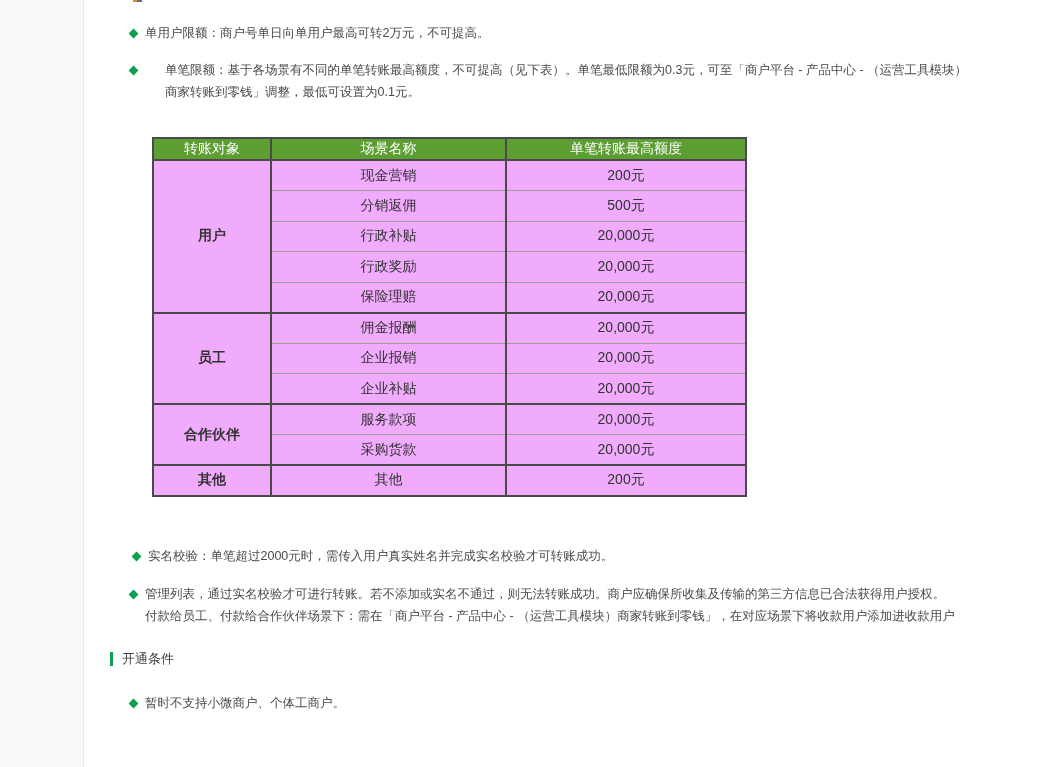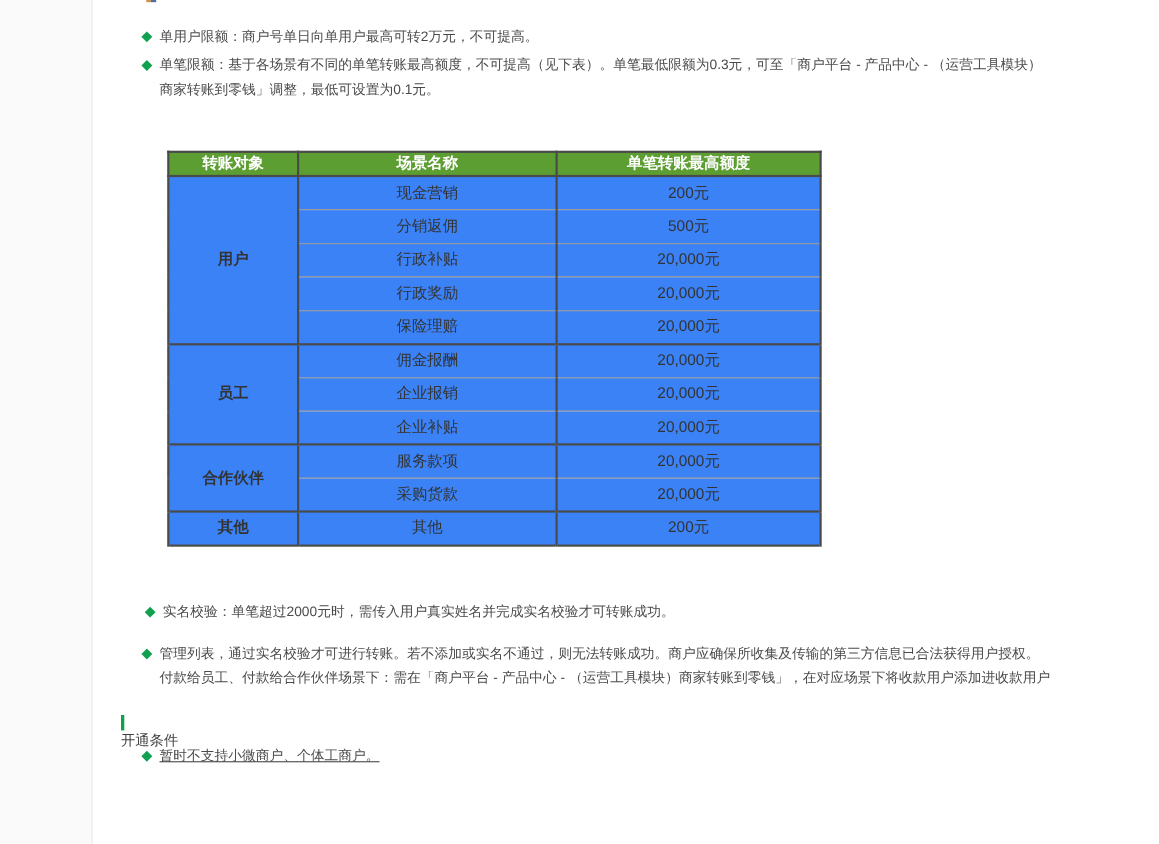--- a/index.html
+++ b/index.html
@@ -37,34 +37,34 @@
   .bullet-text div{white-space:nowrap;}
 
   .limits-table{
     position:absolute;left:152px;top:137px;
     border-collapse:collapse;table-layout:fixed;
     font-size:14px;color:var(--table-text);
     border:2px solid var(--border-dark);
   }
   .limits-table th{
     height:19px;background:var(--hdr-green);color:var(--hdr-text);
-    font-weight:bold;text-align:center;
+    font-weight:normal;text-align:center;
     border:2px solid var(--border-dark);
   }
   .limits-table td{
     height:30.5px;text-align:center;vertical-align:middle;
     border-left:2px solid var(--border-dark);
     border-right:2px solid var(--border-dark);
     border-top:1px solid var(--border-light);
-    background:#3b82f6;
+    background:#f0abfc;
   }
   .limits-table tr.group-start td{border-top:2px solid var(--border-dark);}
   .limits-table td.target-cell{font-size:14px;font-weight:bold;}
 
-  .section-heading{position:absolute;display:flex;flex-direction:column;}
+  .section-heading{position:absolute;display:flex;align-items:center;}
   .section-heading .bar{
     width:3px;height:14px;background:var(--accent);margin-right:9px;flex:0 0 auto;
   }
   .section-heading .txt{font-size:13px;color:#3f3f3f;}
 </style>
 </head>
 <body>
 
 <div class="sidebar"></div>
 
@@ -73,21 +73,21 @@
   <span class="a2"></span>
 </div>
 
 <div class="bullet" style="left:130px;top:22px;">
   <span class="diamond"></span>
   <div class="bullet-text">
       <div>单用户限额：商户号单日向单用户最高可转2万元，不可提高。</div>
     </div>
 </div>
 
-<div class="bullet" style="left:130px;top:48px;">
+<div class="bullet" style="left:130px;top:59px;gap:20px;">
   <span class="diamond"></span>
   <div class="bullet-text">
       <div>单笔限额：基于各场景有不同的单笔转账最高额度，不可提高（见下表）。单笔最低限额为0.3元，可至「商户平台 - 产品中心 - （运营工具模块）</div>
       <div>商家转账到零钱」调整，最低可设置为0.1元。</div>
     </div>
 </div>
 
 <table class="limits-table">
   <colgroup id="tbl-cols">
       <col style="width: 118px;">
@@ -166,21 +166,21 @@
       <div>管理列表，通过实名校验才可进行转账。若不添加或实名不通过，则无法转账成功。商户应确保所收集及传输的第三方信息已合法获得用户授权。</div>
       <div>付款给员工、付款给合作伙伴场景下：需在「商户平台 - 产品中心 - （运营工具模块）商家转账到零钱」，在对应场景下将收款用户添加进收款用户</div>
     </div>
 </div>
 
 <div class="section-heading" style="left:110px;top:650px;">
   <span class="bar"></span>
   <span class="txt">开通条件</span>
 </div>
 
-<div class="bullet" style="left:130px;top:676px;text-decoration:underline;">
+<div class="bullet" style="left:130px;top:692px;">
   <span class="diamond"></span>
   <div class="bullet-text">
       <div>暂时不支持小微商户、个体工商户。</div>
     </div>
 </div>
 
 <div class="bullet" style="left:130px;top:720px;margin-top:46px;">
   <span class="diamond"></span>
   <div class="bullet-text">
       <div>保持正常健康交易。</div>

